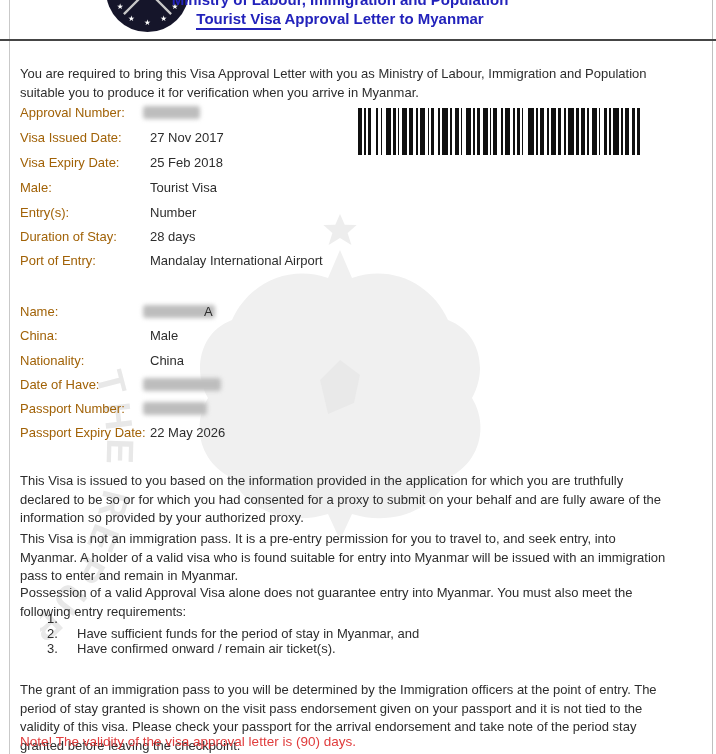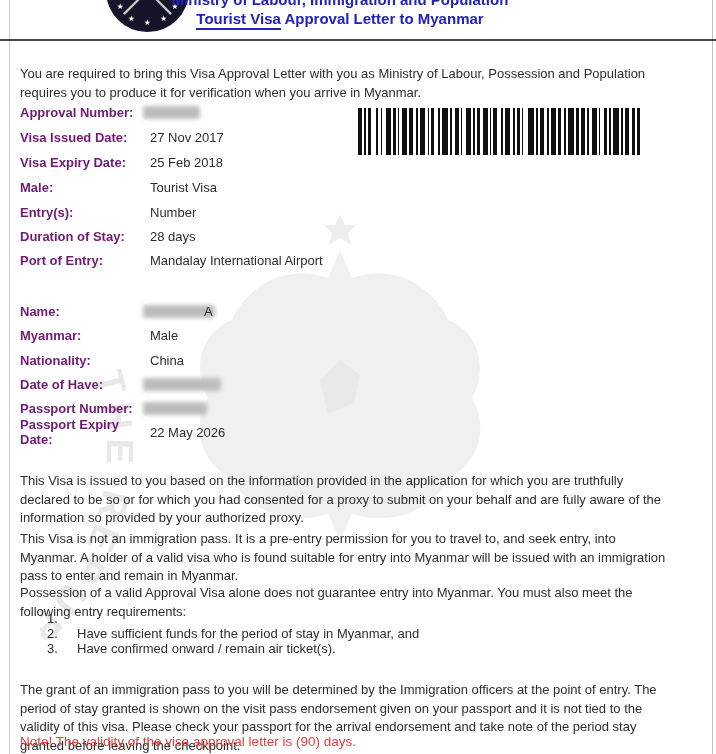--- a/index.html
+++ b/index.html
@@ -23,21 +23,21 @@
   .rule{position:absolute;left:0;right:0;top:39px;height:2px;background:#454545;}
 
   
   .watermark{position:absolute;left:40px;top:80px;width:600px;height:600px;pointer-events:none;}
 
   
   .para{position:absolute;left:20px;width:650px;font-size:13px;line-height:18.7px;color:#2d2d2d;}
 
   
   .frow{position:absolute;left:20px;display:flex;align-items:center;font-size:13px;height:16px;}
-  .lbl{width:130px;flex:0 0 130px;color:#701a75;font-weight:bold;}
+  .lbl{width:130px;flex:0 0 130px;color:#a16207;}
   .val{color:#2d2d2d;}
   .redact{display:inline-block;height:13px;background:#bdbdbd;border-radius:3px;
     filter:blur(2px);margin-left:-7px;}
   .name-tail{margin-left:-11px;position:relative;z-index:2;}
 
   
   .barcode{position:absolute;left:358px;top:108px;width:282px;height:47px;
     display:flex;align-items:stretch;background:#fff;}
   .barcode div{height:100%;flex:0 0 auto;}
 
@@ -86,21 +86,21 @@
       <text x="62" y="19">★</text>
       <text x="74" y="31">★</text>
   </g>
 </svg>
 
 <div class="head-line ministry">Ministry of Labour, Immigration and Population</div>
 <div class="head-line title"><span class="u">Tourist Visa</span><span> Approval Letter to Myanmar</span></div>
 
 <div class="rule"></div>
 
-<p class="para" style="top:52px">You are required to bring this Visa Approval Letter with you as Ministry of Labour, Possession and Population requires you to produce it for verification when you arrive in Myanmar.</p>
+<p class="para" style="top:52px">You are required to bring this Visa Approval Letter with you as Ministry of Labour, Immigration and Population suitable you to produce it for verification when you arrive in Myanmar.</p>
 
 <div class="barcode">
     <div style="width: 4px; background: rgb(16, 16, 16);"></div>
     <div style="width: 2px; background: transparent;"></div>
     <div style="width: 2px; background: rgb(16, 16, 16);"></div>
     <div style="width: 2px; background: transparent;"></div>
     <div style="width: 3px; background: rgb(16, 16, 16);"></div>
     <div style="width: 5px; background: transparent;"></div>
     <div style="width: 2px; background: rgb(16, 16, 16);"></div>
     <div style="width: 3px; background: transparent;"></div>
@@ -225,21 +225,21 @@
   <span class="lbl">Port of Entry:</span>
   <span class="val">Mandalay International Airport</span>
 </div>
 
 <div class="frow" style="top:303px">
   <span class="lbl">Name:</span>
   <span class="redact" style="width:72px"></span>
   <span class="val name-tail">A</span>
 </div>
 <div class="frow" style="top:327px">
-  <span class="lbl">Myanmar:</span>
+  <span class="lbl">China:</span>
   <span class="val">Male</span>
 </div>
 <div class="frow" style="top:352px">
   <span class="lbl">Nationality:</span>
   <span class="val">China</span>
 </div>
 <div class="frow" style="top:376px">
   <span class="lbl">Date of Have:</span>
   <span class="redact" style="width:78px"></span>
 </div>

